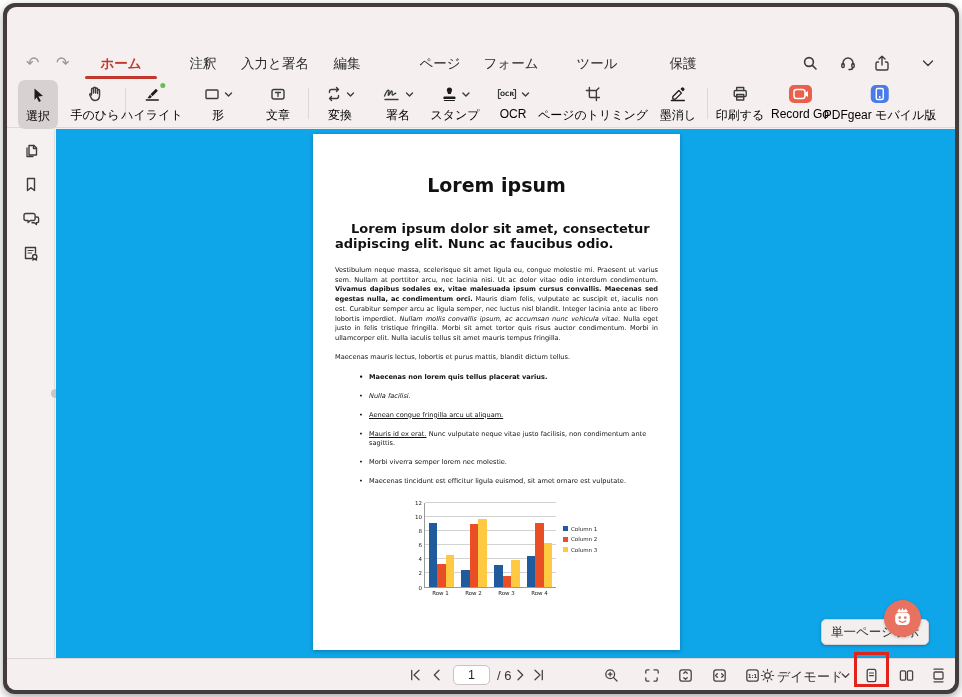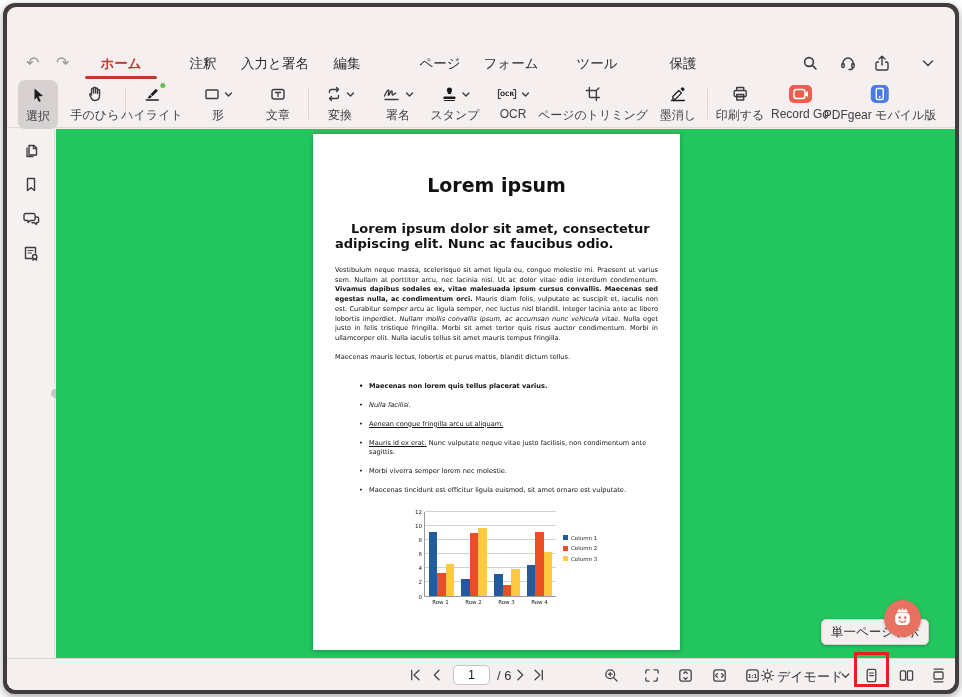--- a/index.html
+++ b/index.html
@@ -25,42 +25,42 @@
   .mtab { position:absolute; top:8px; transform:translateX(-50%); font-size:13.5px; color:#2b2b2b; white-space:nowrap; cursor:default; }
   .mtab.active { color:#c2382d; font-weight:bold; }
   .underline { position:absolute; left:78px; top:29px; width:72px; height:3px; border-radius:2px; background:#c2382d; }
   .micon { position:absolute; top:7px; transform:translateX(-50%); }
   .micon svg { display:block; }
 
   
   .toolbar { position:absolute; left:0; top:72px; width:100%; height:49px; background:#f5f0ef; border-bottom:1px solid #dfdad9; }
   .tb { position:absolute; top:2px; transform:translateX(-50%); width:max-content; text-align:center; }
   .tb .icw { height:26px; display:flex; align-items:center; justify-content:center; gap:3px; position:relative; }
-  .tb .lbl { font-size:12px; color:#404040; margin-top:0px; white-space:nowrap; }
+  .tb .lbl { font-size:12px; color:#000000; margin-top:0px; white-space:nowrap; }
   .tb.sel { background:#d7d2d1; border-radius:7px; padding:2px 8px 4px; top:1px; }
   .tdiv { position:absolute; top:9px; width:1px; height:31px; background:#dcd7d6; }
   .greendot { position:absolute; right:-4px; top:-2px; width:5px; height:5px; border-radius:50%; background:#63c04f; }
   .chip { display:flex; align-items:center; justify-content:center; border-radius:5px; }
 
   
   .main { position:absolute; left:0; top:122px; width:100%; height:529px; }
   .sidebar { position:absolute; left:0; top:0; width:48px; height:100%; background:#f5f1f0; border-right:1px solid #e3dedd; }
   .sic { position:absolute; left:24px; transform:translateX(-50%); }
   .handle { position:absolute; left:44px; top:260px; width:9px; height:9px; border-radius:50%; background:#c9c5c4; }
-  .content { position:absolute; left:49px; top:0; right:0; height:100%; background:#22c55e; overflow:hidden; }
+  .content { position:absolute; left:49px; top:0; right:0; height:100%; background:#0ea5e9; overflow:hidden; }
 
   
   .page { position:absolute; left:257px; top:5px; width:367px; height:516px; background:#ffffff;
           box-shadow:0 1px 4px rgba(0,0,0,.28); color:#111; font-family:"DejaVu Sans", sans-serif; }
   .pbody { padding:0 22px; }
   .doc-title { margin-top:40px; text-align:center; font-size:19px; font-weight:bold; }
   .doc-sub { margin-top:25px; font-size:13px; font-weight:bold; line-height:15px; text-indent:16px; }
   .doc-para { margin-top:15px; font-size:6.6px; line-height:9.7px; text-align:justify; }
   .doc-para2 { margin-top:9px; font-size:6.6px; }
-  .bullets { margin-top:21px; }
+  .bullets { margin-top:12px; }
   .bullet { position:relative; margin-top:9.5px; padding-left:34px; font-size:6.6px; line-height:9.5px; }
   .bullet::before { content:"•"; position:absolute; left:24px; top:0; }
   .b-bold { font-weight:bold; } .b-italic { font-style:italic; } .b-under { text-decoration:underline; }
 
   
   .chart { margin-top:13px; margin-left:78px; display:flex; }
   .yaxis { position:relative; width:11px; height:85px; margin-top:3px; }
   .ytick { position:absolute; right:2px; font-size:5.5px; color:#222; transform:translateY(50%); }
   .plotwrap { width:132px; }
   .plot { position:relative; height:85px; margin-top:3px; border-left:1px solid #9a9a9a; border-bottom:1px solid #9a9a9a; }

